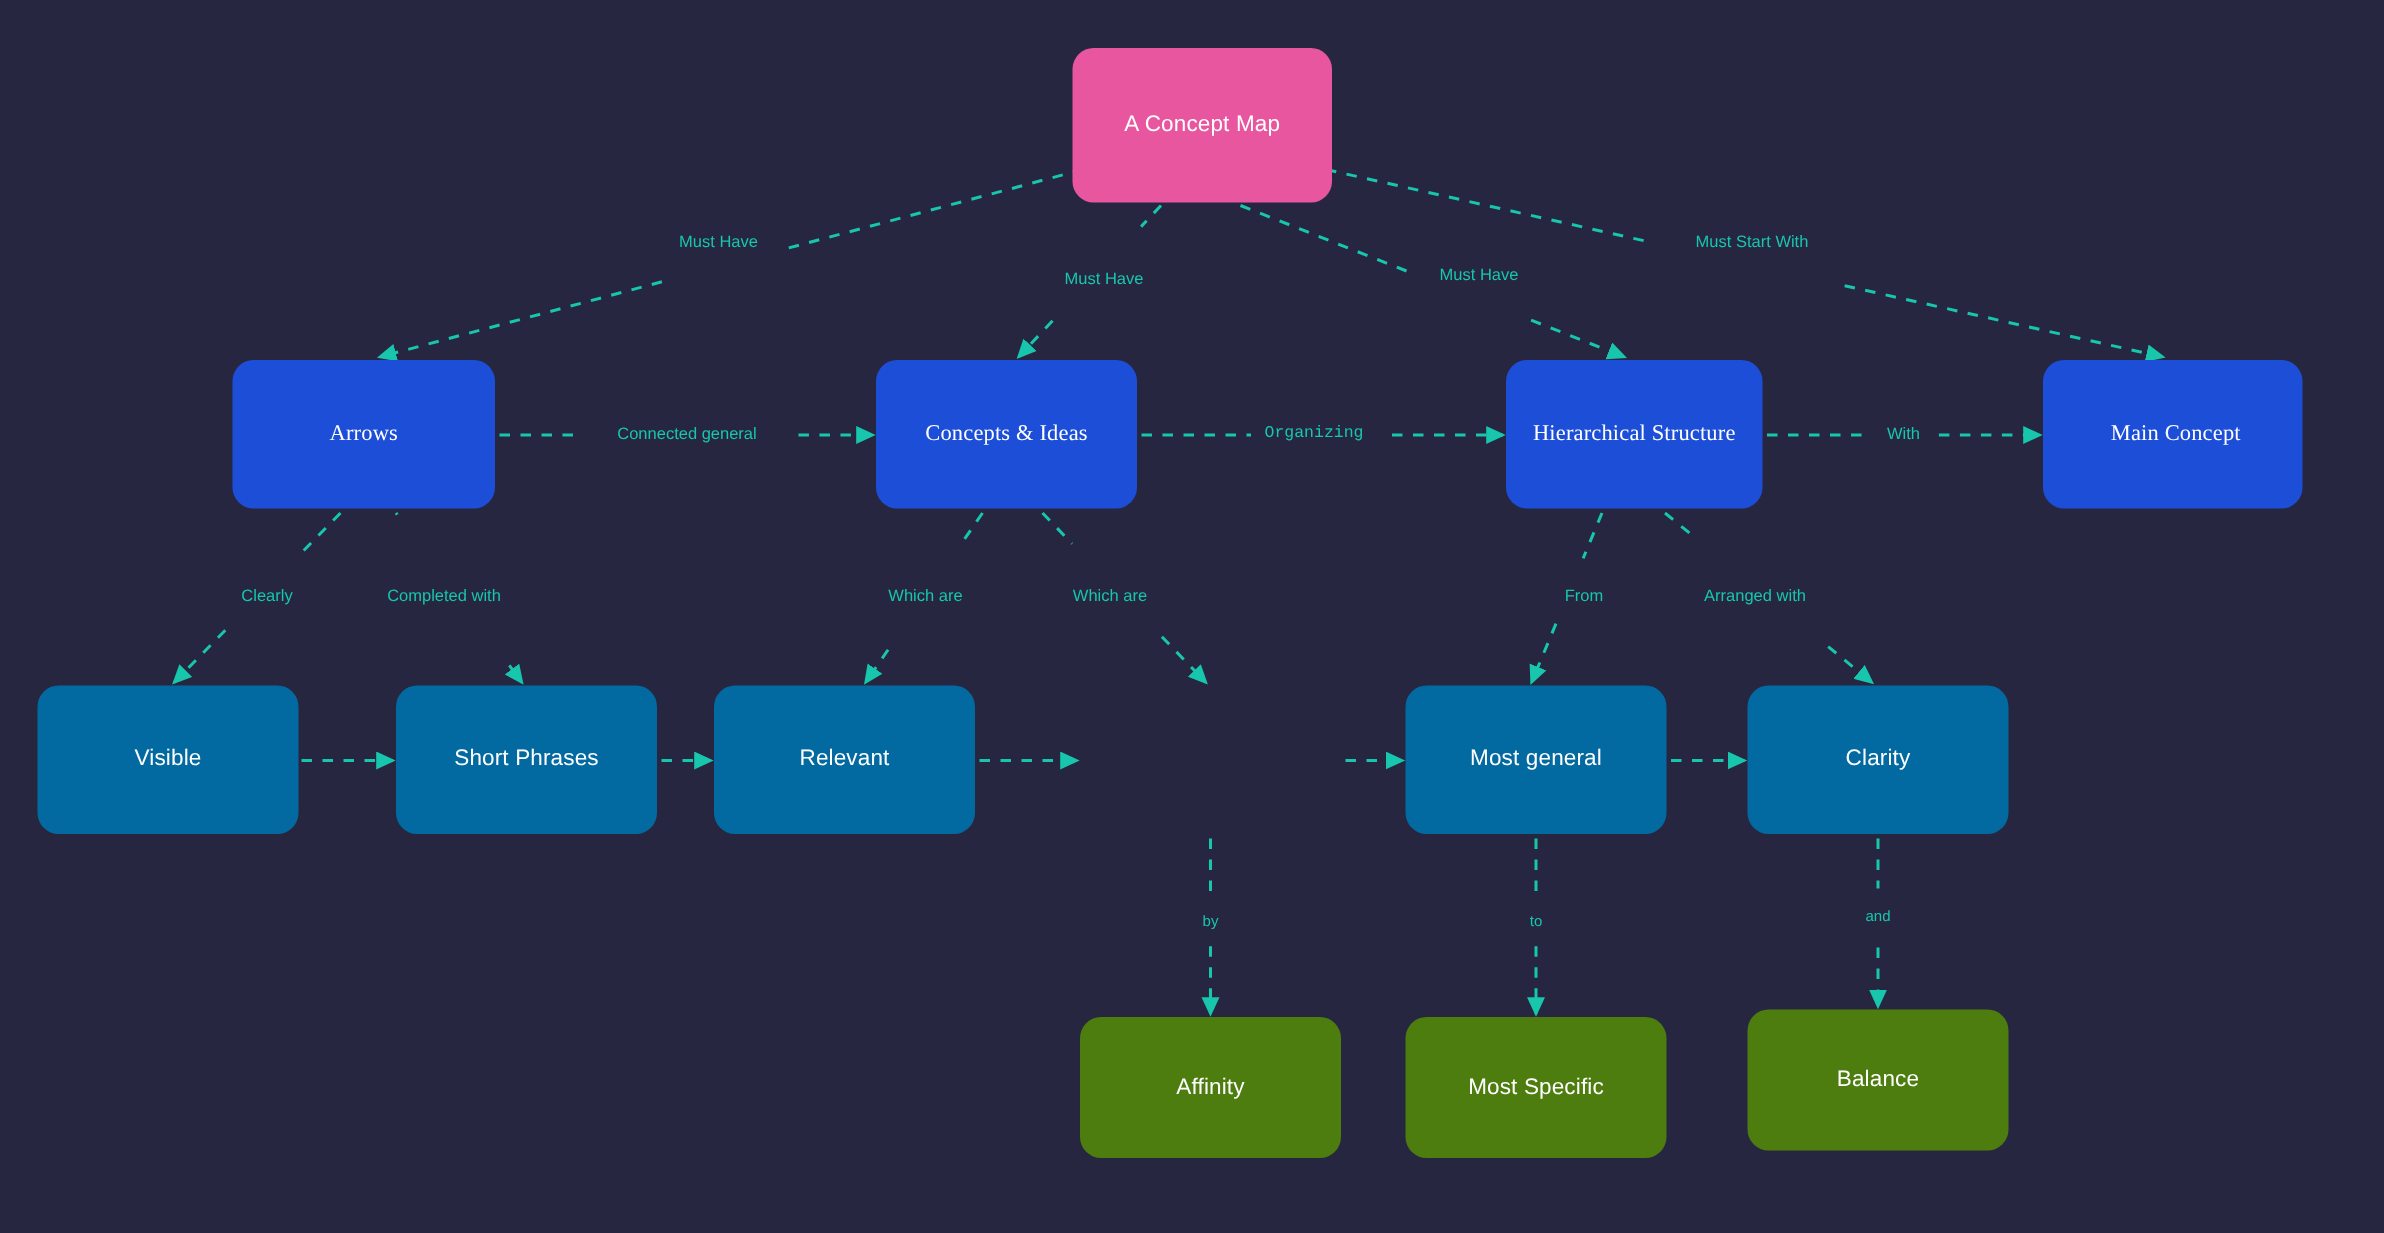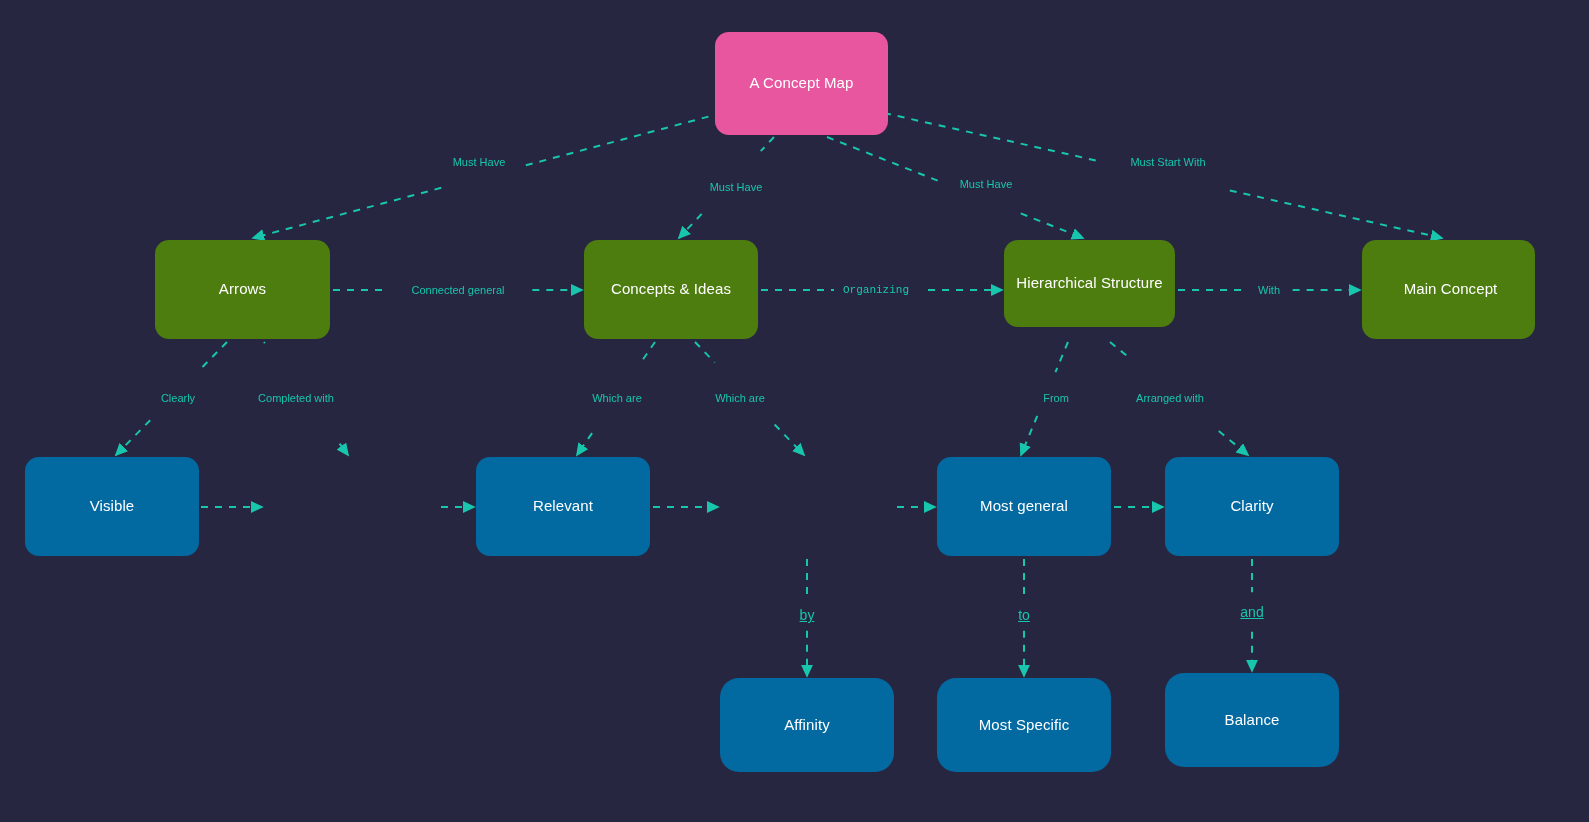--- a/index.html
+++ b/index.html
@@ -32,32 +32,32 @@
     color: #ffffff;
     font-size: 15px;
     font-weight: 400;
     letter-spacing: 0.1px;
     text-align: center;
     box-sizing: border-box;
     padding: 4px 8px;
     line-height: 1.25;
   }
   .node-root   { background: #E8569F; }
-  .node-l2     { background: #4d7c0f; }
+  .node-l2     { background: #1d4ed8; font-family: Liberation Serif, serif; }
   .node-l3     { background: #0369a1; }
-  .node-l4     { background: #0369a1; border-radius: 19px; }
+  .node-l4     { background: #4d7c0f; }
   .edge-label {
     position: absolute;
     color: #17C6AC;
     font-size: 11px;
     white-space: nowrap;
     transform: translate(-50%, -50%);
     line-height: 1;
   }
-  .edge-label.small { font-size: 14px; text-decoration: underline; }
+  .edge-label.small { font-size: 10px; }
 </style>
 </head>
 <body>
 
 <div id="canvas">
   <svg id="edges" viewBox="0 0 1589 822" width="1589" height="822" xmlns="http://www.w3.org/2000/svg">
       <defs>
         <marker id="ah" markerWidth="7" markerHeight="7" refX="5.6" refY="3" orient="auto" markerUnits="strokeWidth">
           <path d="M0,0 L6.5,3 L0,6 Z" fill="#17C6AC"></path>
         </marker>
@@ -112,22 +112,23 @@
     <div class="edge-label" style="left: 617px; top: 398px;">Which are</div>
     <div class="edge-label" style="left: 740px; top: 398px;">Which are</div>
     <div class="edge-label" style="left: 1056px; top: 398px;">From</div>
     <div class="edge-label" style="left: 1170px; top: 398px;">Arranged with</div>
     <div class="edge-label small" style="left: 807px; top: 615px;">by</div>
     <div class="edge-label small" style="left: 1024px; top: 615px;">to</div>
     <div class="edge-label small" style="left: 1252px; top: 612px;">and</div>
     <div class="node node-root" style="left: 715px; top: 32px; width: 173px; height: 103px;">A Concept Map</div>
     <div class="node node-l2" style="left: 155px; top: 240px; width: 175px; height: 99px;">Arrows</div>
     <div class="node node-l2" style="left: 584px; top: 240px; width: 174px; height: 99px;">Concepts &amp; Ideas</div>
-    <div class="node node-l2" style="left: 1004px; top: 240px; width: 171px; height: 87px;">Hierarchical Structure</div>
+    <div class="node node-l2" style="left: 1004px; top: 240px; width: 171px; height: 99px;">Hierarchical Structure</div>
     <div class="node node-l2" style="left: 1362px; top: 240px; width: 173px; height: 99px; padding-left: 12px;">Main Concept</div>
     <div class="node node-l3" style="left: 25px; top: 457px; width: 174px; height: 99px;">Visible</div>
+    <div class="node node-l3" style="left: 264px; top: 457px; width: 174px; height: 99px;">Short Phrases</div>
     <div class="node node-l3" style="left: 476px; top: 457px; width: 174px; height: 99px;">Relevant</div>
     <div class="node node-l3" style="left: 937px; top: 457px; width: 174px; height: 99px;">Most general</div>
     <div class="node node-l3" style="left: 1165px; top: 457px; width: 174px; height: 99px; text-align: right;">Clarity</div>
     <div class="node node-l4" style="left: 720px; top: 678px; width: 174px; height: 94px;">Affinity</div>
     <div class="node node-l4" style="left: 937px; top: 678px; width: 174px; height: 94px;">Most Specific</div>
     <div class="node node-l4" style="left: 1165px; top: 673px; width: 174px; height: 94px;">Balance</div>
   </div>
 
 </body></html>

